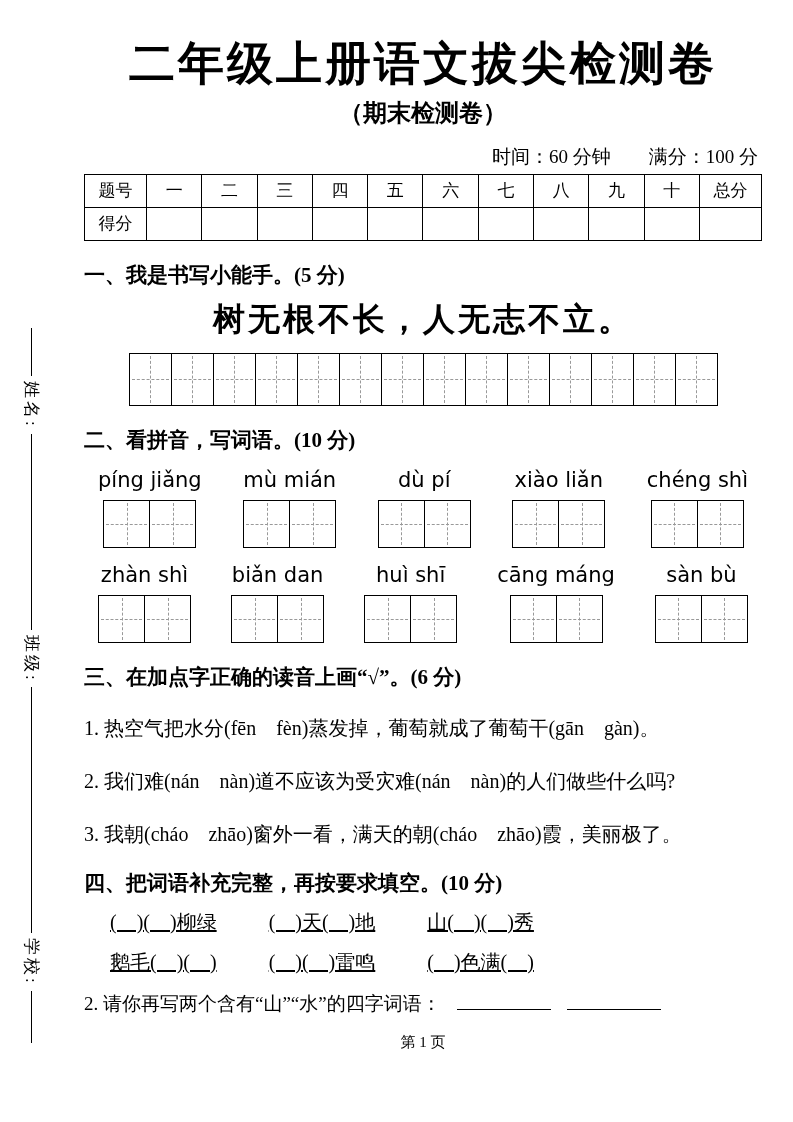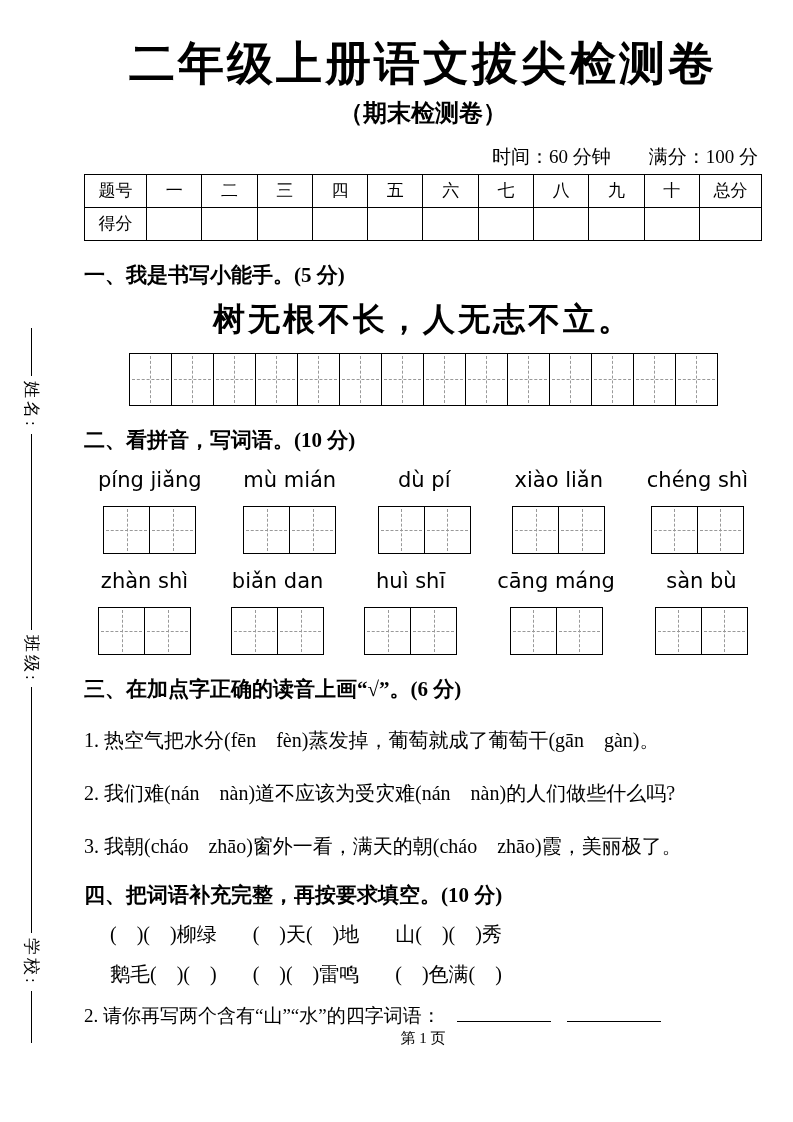--- a/index.html
+++ b/index.html
@@ -38,32 +38,32 @@
 
   .cell { position:relative; border:1px solid #000; background:#fff; }
   .cell + .cell { margin-left:-1px; }
   .cell::before { content:""; position:absolute; left:2px; right:2px; top:50%; border-top:1px dashed #999; }
   .cell::after  { content:""; position:absolute; top:2px; bottom:2px; left:50%; border-left:1px dashed #999; }
 
   .grid14 { margin-top:14px; display:flex; justify-content:center; }
   .grid14 .cell { width:43px; height:53px; }
 
   .py-row { margin-top:15px; display:flex; justify-content:space-between; padding:0 14px; }
-  .py-group { display:flex; flex-direction:column; align-items:center;gap:6px; }
+  .py-group { display:flex; flex-direction:column; align-items:center; }
   .pinyin { font-family:"DejaVu Sans","Liberation Sans",sans-serif; font-size:21px; white-space:nowrap; margin-bottom:8px; }
   .wgrid { display:flex; }
   .wgrid .cell { width:47px; height:48px; }
 
   .s3-item { margin-top:24px; font-size:20px; line-height:1.45; }
 
-  .s4-line { margin-top:13px; display:flex; gap:36px; font-size:20px; padding-left:26px; }
+  .s4-line { margin-top:13px; display:flex; gap:52px; font-size:20px; padding-left:26px;text-decoration:underline; }
   .s4-q { margin-top:15px; font-size:19px; }
   .blank { display:inline-block; width:94px; height:15px; border-bottom:1px solid #000; margin-left:16px; }
 
-  .footer { text-align:center; font-size:15px; }
+  .footer { margin-top:16px; text-align:center; font-size:15px; }
 </style>
 </head>
 <body>
 
 <div class="sidebar">
   <div class="vline vl-1"></div>
   <div class="side-label">姓名:</div>
   <div class="vline vl-2"></div>
   <div class="side-label">班级:</div>
   <div class="vline vl-3"></div>

